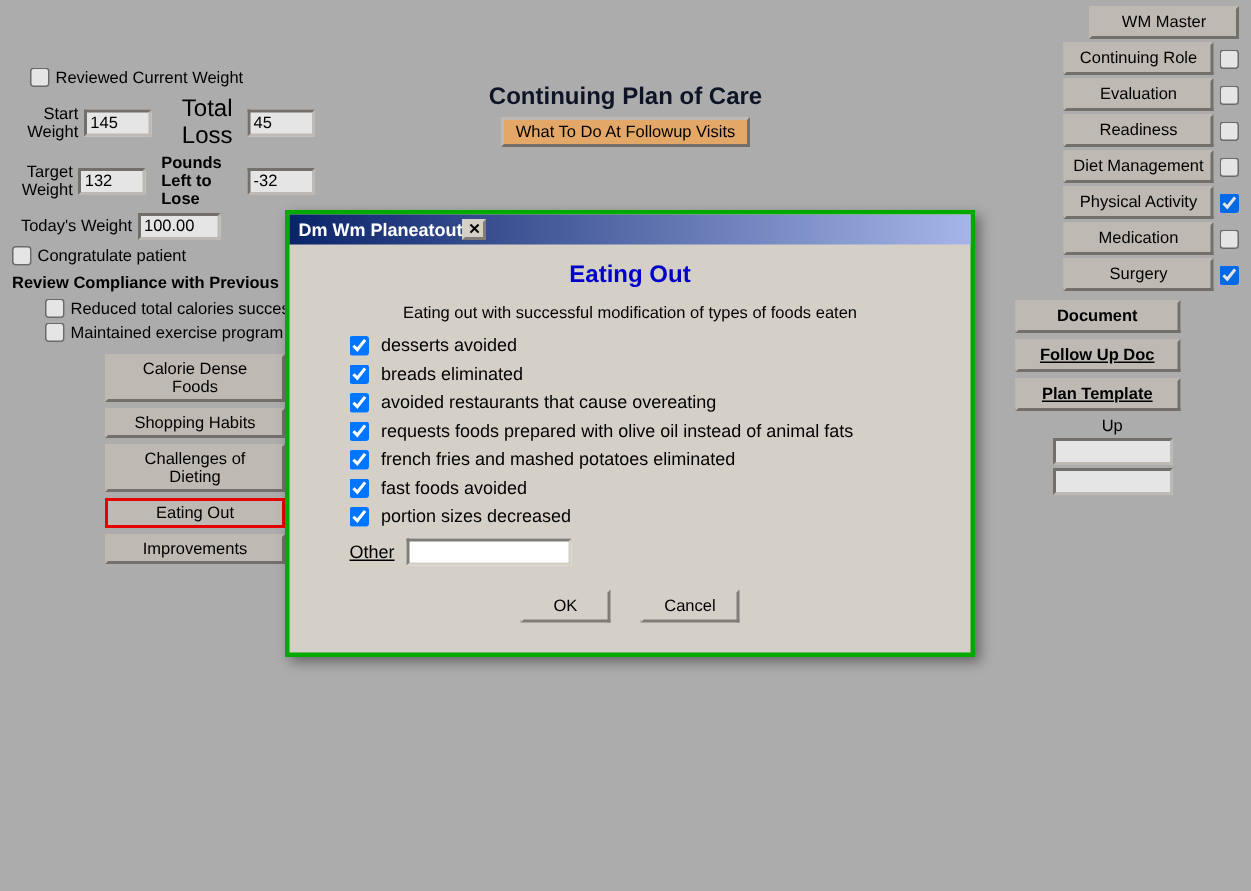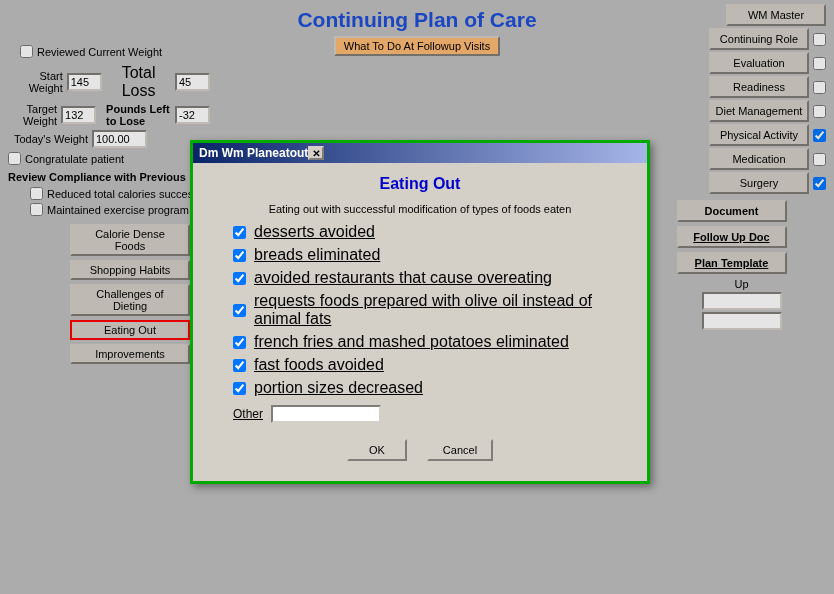--- a/index.html
+++ b/index.html
@@ -9,25 +9,26 @@
       font-size: 12px;
       width: 834px;
       height: 594px;
       overflow: hidden;
       position: relative;
     }
 
     
     .main-title {
       text-align: center;
-      color: #1d4ed8;
-      font-size: 21px;
+      color: #0f172a;
+      font-size: 16px;
       font-weight: bold;
       padding-top: 8px;
       padding-bottom: 4px;
+      margin-top: 48px;
     }
 
     .followup-btn-row {
       text-align: center;
       margin-bottom: 8px;
     }
 
     .followup-btn {
       background: #fdba74;
       border: 2px outset #d4d0c8;
@@ -41,21 +42,21 @@
       left: 0;
       top: 45px;
       width: 210px;
     }
 
     .form-input {
       border: 2px inset #d4d0c8;
       background: white;
       font-size: 11px;
       height: 18px;
-      width: 35px;
+      width: 45px;
       padding: 0 2px;
     }
 
     .weight-row {
       display: flex;
       align-items: center;
       margin-bottom: 3px;
       padding-left: 8px;
     }
 
@@ -260,22 +261,21 @@
       align-items: center;
       margin-bottom: 5px;
       padding-left: 20px;
     }
 
     .dialog-check-row input[type=checkbox] {
       margin-right: 8px;
     }
 
     .dialog-check-row label {
-      font-size: 16px;
-      text-decoration: underline;
+      font-size: 12px;
     }
 
     .dialog-other-row {
       display: flex;
       align-items: center;
       margin-top: 8px;
       padding-left: 20px;
     }
 
     .dialog-other-label {

